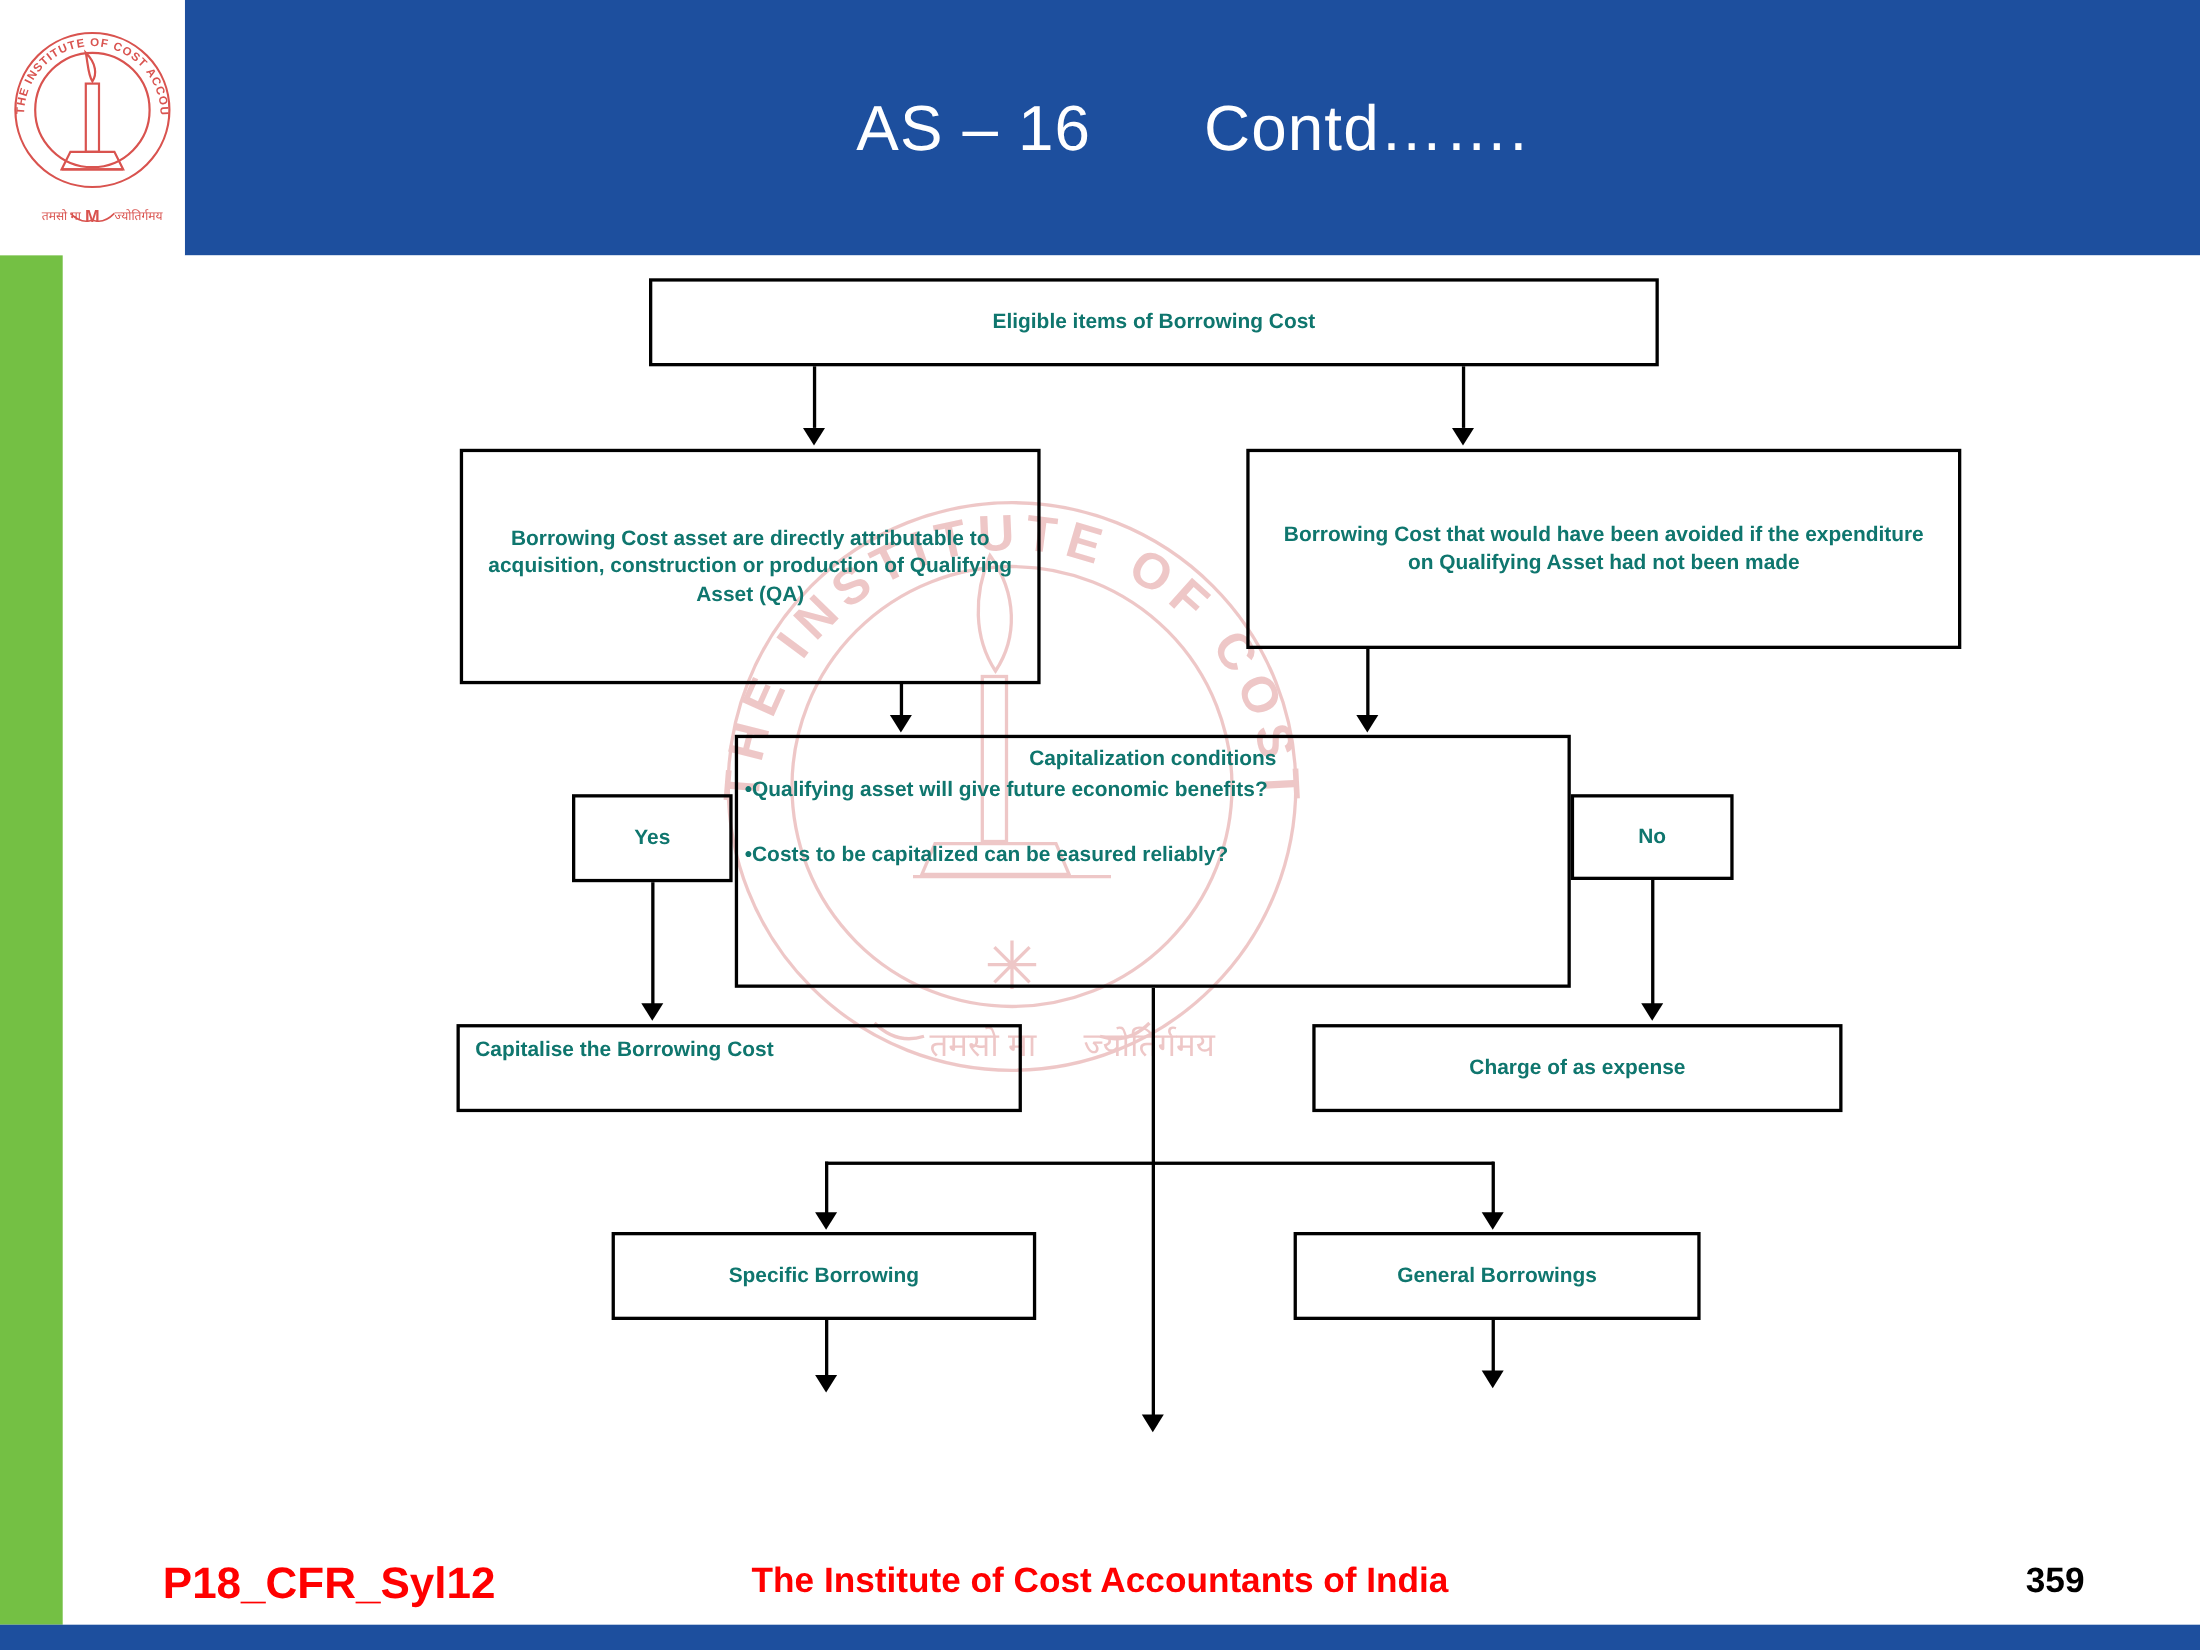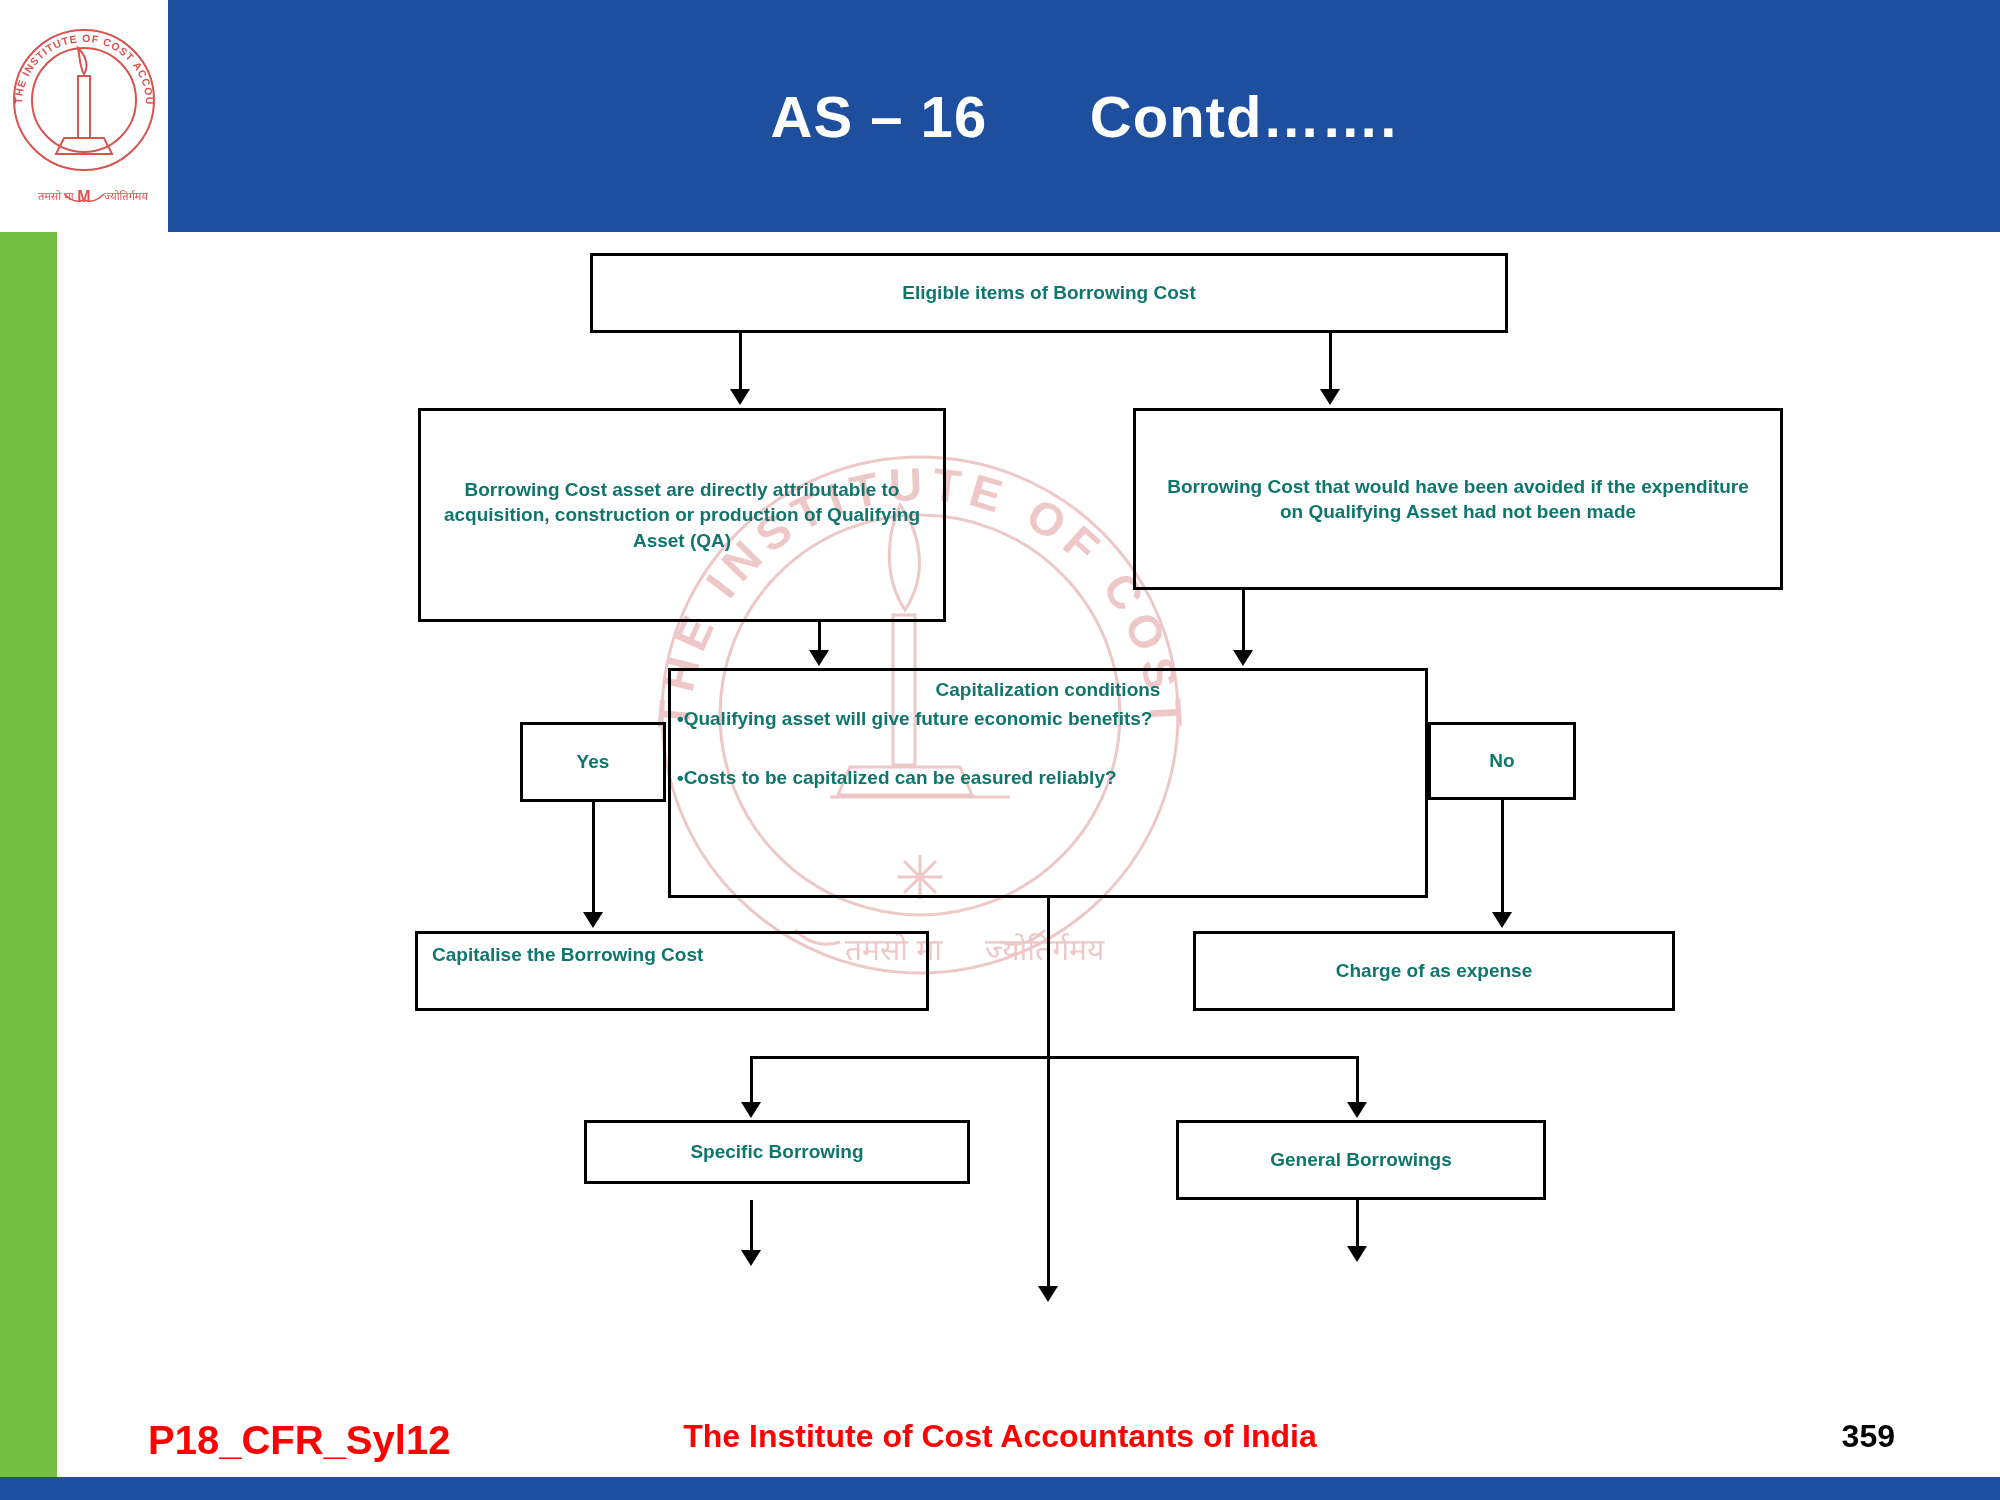--- a/index.html
+++ b/index.html
@@ -4,21 +4,21 @@
 <style>
   html,body{margin:0;padding:0;background:#888;}
   .slide{
     position:relative;width:2000px;height:1500px;background:#ffffff;
     font-family:"Liberation Sans",sans-serif;overflow:hidden;margin:0 auto;
   }
   
   .header-bar{position:absolute;left:168px;top:0;width:1832px;height:232px;background:#1d4f9e;z-index:4;}
   .header-title{
     position:absolute;left:0;right:0;top:0;height:232px;display:flex;align-items:center;justify-content:center;
-    color:#ffffff;font-size:58px;font-weight:bold;white-space:pre;letter-spacing:1px;
+    color:#ffffff;font-size:58px;font-weight:normal;white-space:pre;letter-spacing:1px;
   }
   .logo-box{position:absolute;left:0;top:0;width:168px;height:232px;background:#ffffff;z-index:5;}
   .logo-box svg{position:absolute;left:8px;top:4px;}
   .green-bar{position:absolute;left:0;top:232px;width:57px;height:1245px;background:#74c044;z-index:4;}
   .bottom-bar{position:absolute;left:0;bottom:0;width:2000px;height:23px;background:#1d4f9e;z-index:4;}
 
   
   .watermark{position:absolute;left:655px;top:385px;width:560px;height:625px;opacity:0.30;z-index:1;pointer-events:none;}
 
   
@@ -116,21 +116,21 @@
   </div>
 
   <div class="box" style="left:520px;top:722px;width:146px;height:80px;">Yes</div>
 
   <div class="box" style="left:1428px;top:722px;width:148px;height:78px;">No</div>
 
   <div class="box left-text" style="left:415px;top:931px;width:514px;height:80px;">Capitalise the Borrowing Cost</div>
 
   <div class="box pad" style="left:1193px;top:931px;width:482px;height:80px;">Charge of as expense</div>
 
-  <div class="box pad" style="left:584px;top:1120px;width:386px;height:64px;">Specific Borrowing</div>
+  <div class="box pad" style="left:556px;top:1120px;width:386px;height:80px;">Specific Borrowing</div>
 
   <div class="box pad" style="left:1176px;top:1120px;width:370px;height:80px;">General Borrowings</div>
 
   <div class="vline" style="left:739px;top:333px;height:56px;"></div>
   <div class="ahead" style="left:730px;top:389px;"></div>
 
   <div class="vline" style="left:1329px;top:333px;height:56px;"></div>
   <div class="ahead" style="left:1320px;top:389px;"></div>
 
   <div class="vline" style="left:818px;top:620px;height:32px;"></div>

